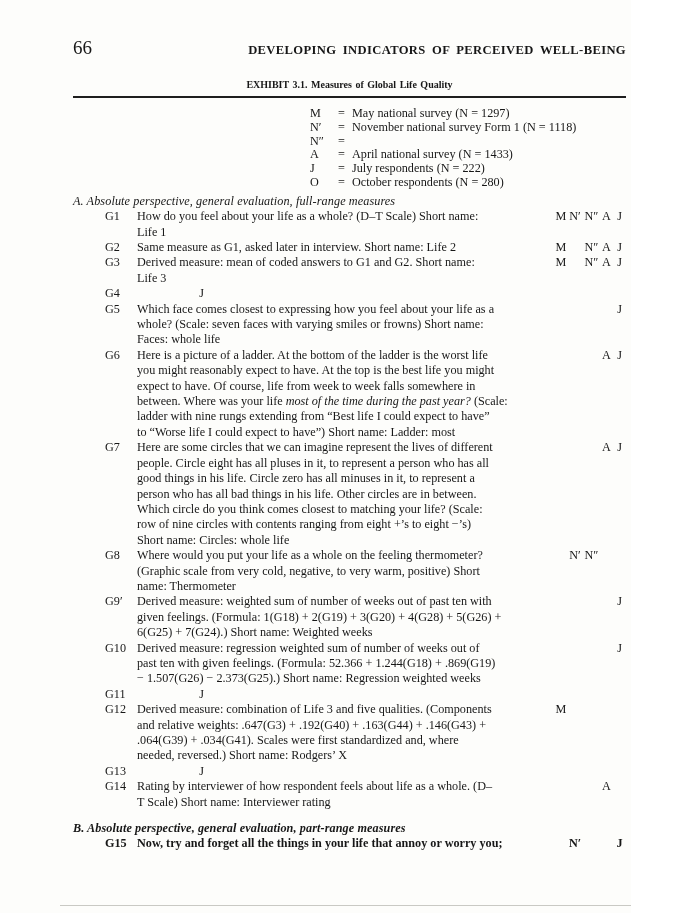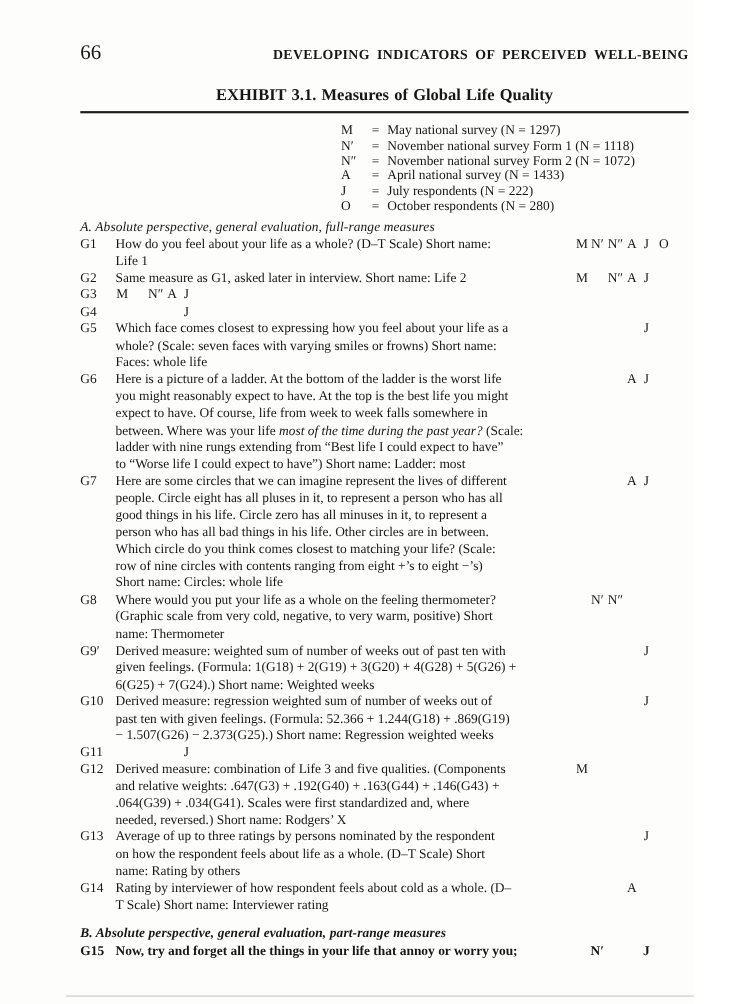--- a/index.html
+++ b/index.html
@@ -17,37 +17,37 @@
     display:flex;align-items:baseline;justify-content:space-between;
     padding-top:15px;
   }
   .page-number{font-size:19px;line-height:1;}
   .running-header{
     font-size:12.6px;font-weight:bold;
     letter-spacing:0.35px;word-spacing:3px;margin-top:28px;
   }
   .exhibit-title{
     margin-top:22px;text-align:center;
-    font-weight:bold;font-size:15px;line-height:1;
+    font-weight:bold;font-size:10px;line-height:1;
     word-spacing:1px;
   }
   .rule{margin-top:6px;height:2px;background:#1e1e1e;}
   .legend{
     margin-top:9px;margin-left:237px;
     font-size:12.2px;line-height:13.8px;
   }
   .legend-row{display:flex;white-space:nowrap;}
   .legend-symbol{width:28px;flex:none;}
   .legend-eq{width:14px;flex:none;}
   .sections{font-size:12.2px;line-height:15.4px;}
   .section.section-0{margin-top:4px;}
   .section.section-1{margin-top:11px;font-weight:bold;}
   .section-heading{font-style:italic;letter-spacing:0.1px;}
   .item{display:flex;align-items:flex-start;}
-  .item-id{margin-left:0;width:32px;flex:none;}
+  .item-id{margin-left:32px;width:32px;flex:none;}
   .item-text{width:418px;flex:none;white-space:pre;}
   .item-codes{
     flex:none;display:grid;
     grid-template-columns:12px 16px 17px 13px 13px 19px;
     text-align:center;
   }
   .code-cell{display:block;}
   .bottom-rule{
     position:absolute;left:60px;top:905px;
     width:618px;height:1px;background:#c9c9c4;
@@ -75,21 +75,20 @@
 
   <div class="legend-row">
     <span class="legend-symbol">N′</span>
     <span class="legend-eq">=</span>
     <span class="legend-text">November national survey Form 1 (N = 1118)</span>
   </div>
 
   <div class="legend-row">
     <span class="legend-symbol">N″</span>
     <span class="legend-eq">=</span>
-    <span class="legend-text">November national survey Form 2 (N = 1072)</span>
   </div>
 
   <div class="legend-row">
     <span class="legend-symbol">A</span>
     <span class="legend-eq">=</span>
     <span class="legend-text">April national survey (N = 1433)</span>
   </div>
 
   <div class="legend-row">
     <span class="legend-symbol">J</span>
@@ -130,20 +129,22 @@
                 <span class="code-cell"></span>
                 <span class="code-cell">N″</span>
                 <span class="code-cell">A</span>
                 <span class="code-cell">J</span>
                 <span class="code-cell"></span>
               </span>
   </div>
 
   <div class="item">
     <span class="item-id">G3</span>
+    <span class="item-text">Derived measure: mean of coded answers to G1 and G2. Short name:
+Life 3</span>
     <span class="item-codes">
                 <span class="code-cell">M</span>
                 <span class="code-cell"></span>
                 <span class="code-cell">N″</span>
                 <span class="code-cell">A</span>
                 <span class="code-cell">J</span>
                 <span class="code-cell"></span>
               </span>
   </div>
 
@@ -279,36 +280,33 @@
                 <span class="code-cell"></span>
                 <span class="code-cell"></span>
                 <span class="code-cell"></span>
                 <span class="code-cell"></span>
                 <span class="code-cell"></span>
               </span>
   </div>
 
   <div class="item">
     <span class="item-id">G13</span>
-    <span class="item-text">Average of up to three ratings by persons nominated by the respondent
-on how the respondent feels about life as a whole. (D–T Scale) Short
-name: Rating by others</span>
     <span class="item-codes">
                 <span class="code-cell"></span>
                 <span class="code-cell"></span>
                 <span class="code-cell"></span>
                 <span class="code-cell"></span>
                 <span class="code-cell">J</span>
                 <span class="code-cell"></span>
               </span>
   </div>
 
   <div class="item">
     <span class="item-id">G14</span>
-    <span class="item-text">Rating by interviewer of how respondent feels about cold as a whole. (D–
+    <span class="item-text">Rating by interviewer of how respondent feels about life as a whole. (D–
 T Scale) Short name: Interviewer rating</span>
     <span class="item-codes">
                 <span class="code-cell"></span>
                 <span class="code-cell"></span>
                 <span class="code-cell"></span>
                 <span class="code-cell">A</span>
                 <span class="code-cell"></span>
                 <span class="code-cell"></span>
               </span>
   </div>

